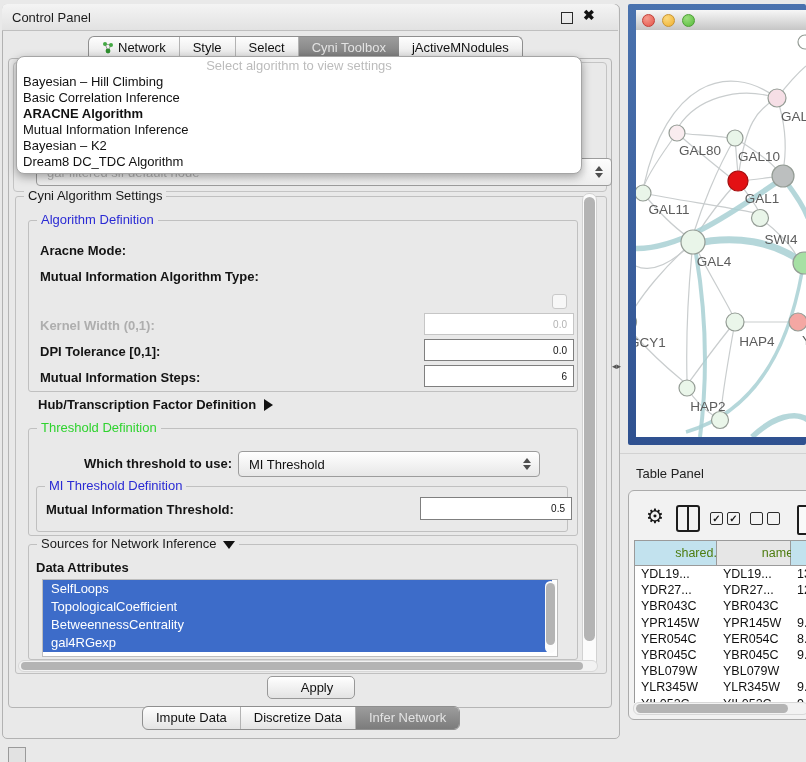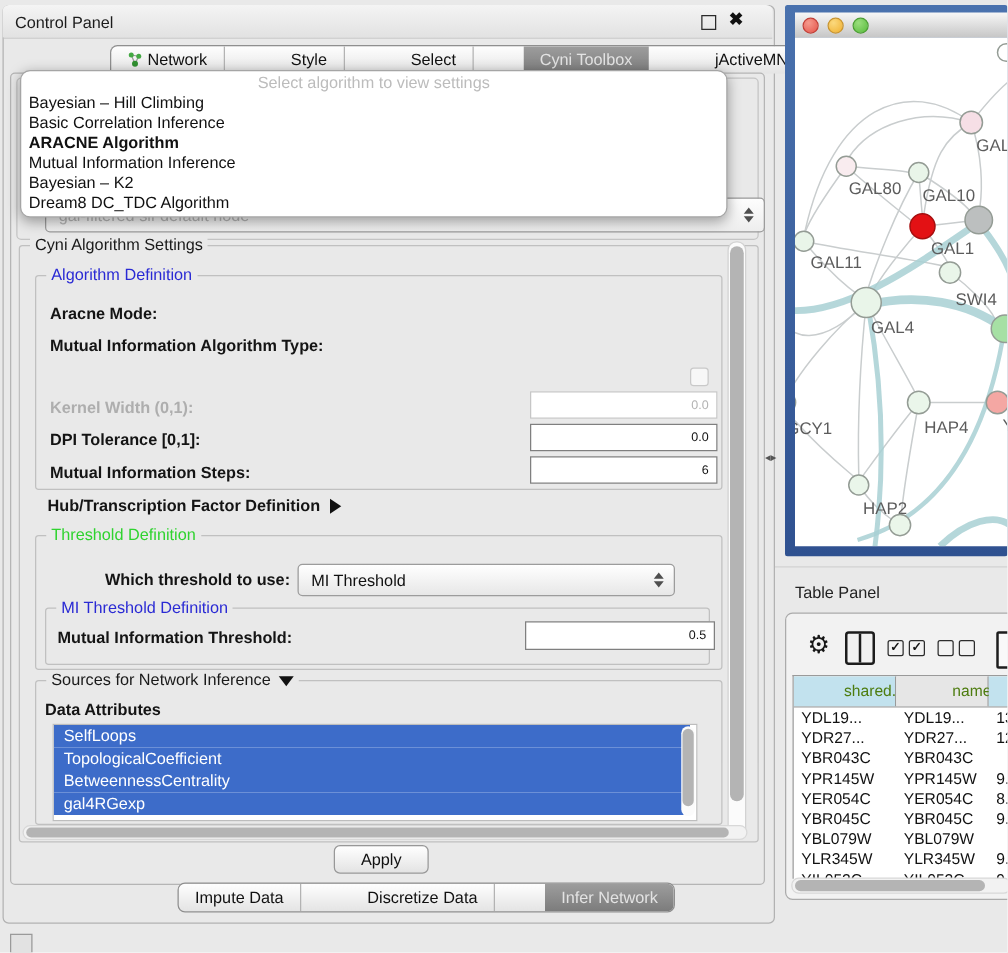--- a/index.html
+++ b/index.html
@@ -8,21 +8,21 @@
   .abs{position:absolute;}
   
   .cp-window{left:2px;top:4px;width:616px;height:733px;background:#e9e9e9;
              border:1px solid #b2b2b2;border-radius:5px;}
   .cp-titlebar{left:2px;top:4px;width:616px;height:26px;border-bottom:1px solid #bfbfbf;
                background:linear-gradient(#f4f4f4,#e2e2e2);border-radius:5px 5px 0 0;}
   .cp-title{left:12px;top:10px;font-size:13px;color:#1c1c1c;}
   .float-icon{left:561px;top:12px;width:10px;height:10px;border:1.5px solid #2a2a2a;background:transparent;}
   .close-icon{left:583px;top:7px;font-size:14px;font-weight:bold;color:#111;}
   
-  .tabgroup{display:flex;border:1px solid #8f8f8f;overflow:hidden;background:linear-gradient(#fefefe,#e4e4e4);gap:40px;}
+  .tabgroup{display:flex;border:1px solid #8f8f8f;overflow:hidden;background:linear-gradient(#fefefe,#e4e4e4);}
   .tabgroup.top{left:88px;top:36px;border-radius:6px 6px 0 0;border-bottom:none;}
   .tabgroup.bottom{left:142px;top:706px;border-radius:6px;}
   .tab{padding:3px 13px 4px 13px;font-size:13px;color:#111;border-right:1px solid #b3b3b3;
        display:flex;align-items:center;gap:4px;white-space:nowrap;}
   .tab:last-child{border-right:none;}
   .tab.selected{background:linear-gradient(#9d9d9d,#7c7c7c);color:#e3e3e3;border-right:none;}
   
   .main-panel{left:8px;top:58px;width:602px;height:648px;border:1px solid #b5b5b5;border-radius:4px;background:#e9e9e9;}
   .sub-panel{left:13px;top:62px;width:592px;height:128px;border:1px solid #c4c4c4;border-radius:4px;}
   .group{border:1px solid #c0c0c0;border-radius:3px;}
@@ -49,21 +49,21 @@
              border-left:9px solid #111;display:inline-block;margin-left:8px;}
   .tri-down{width:0;height:0;border-left:6px solid transparent;border-right:6px solid transparent;
             border-top:8px solid #111;display:inline-block;margin-left:6px;position:relative;top:1px;}
   .listbox{background:#fff;border:1px solid #bdbdbd;overflow:hidden;}
   .list-item{height:18px;line-height:18px;font-size:13px;color:#fff;padding-left:8px;}
   .vscroll{background:#fbfbfb;border:1px solid #d2d2d2;border-radius:7px;}
   .vthumb{position:absolute;left:1px;right:1px;background:#b4b4b4;border-radius:6px;}
   .hscroll{background:#f2f2f2;border:1px solid #d8d8d8;border-radius:6px;}
   .hthumb{position:absolute;top:1px;bottom:1px;background:#b4b4b4;border-radius:5px;}
   .button{background:linear-gradient(#ffffff,#e3e3e3);border:1px solid #989898;border-radius:5px;
-          font-size:13px;color:#111;display:flex;align-items:center;justify-content:center;}
+          font-size:13px;color:#111;display:flex;align-items:center;justify-content:center;padding-left:12px;}
   
   .popup{left:16px;top:56px;width:564px;height:116px;background:#fff;border:1px solid #a5a5a5;
          border-radius:8px;box-shadow:0 3px 10px rgba(0,0,0,0.35);z-index:40;overflow:hidden;}
   .popup-placeholder{text-align:center;font-size:13px;color:#bcbcbc;height:17px;line-height:18px;}
   .popup-option{font-size:13px;color:#111;height:16px;line-height:16px;padding-left:6px;white-space:nowrap;}
   .popup-option.bold{font-weight:bold;}
   
   .net-frame{left:628px;top:4px;width:178px;height:441px;background:linear-gradient(#4a72ae,#2f5190);border-radius:2px;}
   .net-titlebar{left:636px;top:10px;width:170px;height:20px;background:linear-gradient(#f7f7f7,#c6c6c6);
                 border-bottom:1px solid #9a9a9a;}

